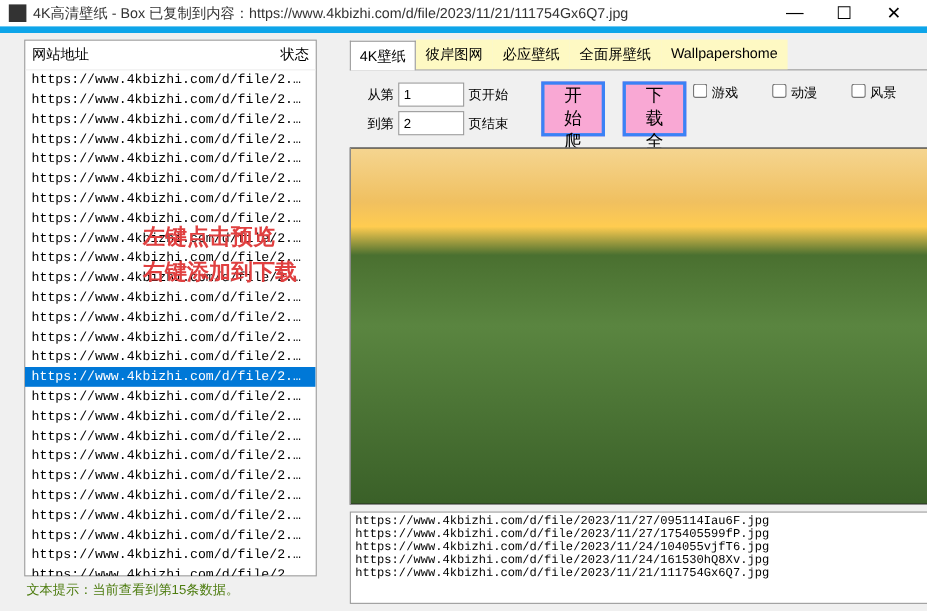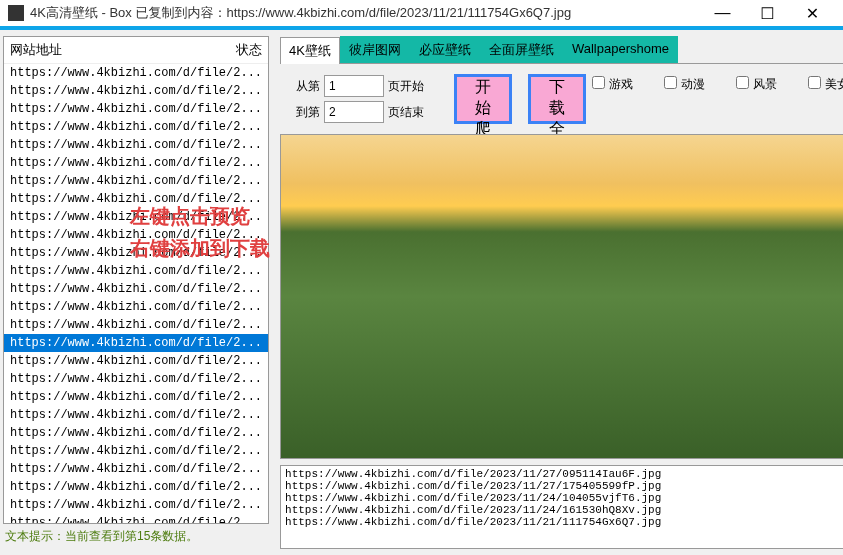--- a/index.html
+++ b/index.html
@@ -7,21 +7,21 @@
       font-family: "Microsoft YaHei", "SimSun", sans-serif;
       font-size: 12px;
       background: #f0f0f0;
       width: 843px;
       height: 555px;
       overflow: hidden;
     }
     .titlebar {
       height: 30px;
       background: #fff;
-      border-bottom: 4px solid #0ea5e9;
+      border-bottom: 6px solid #0ea5e9;
       display: flex;
       align-items: center;
       padding: 0 8px;
       font-size: 13px;
     }
     .titlebar-icon {
       width: 16px;
       height: 16px;
       background: #333;
       margin-right: 6px;
@@ -38,21 +38,21 @@
       cursor: pointer;
       font-size: 16px;
     }
     .main {
       display: flex;
       height: 525px;
       background: #f0f0f0;
     }
     .left-panel {
       width: 310px;
-      padding: 6px 3px;
+      padding: 6px 22px;
       display: flex;
       flex-direction: column;
     }
     .url-list-box {
       border: 1px solid #999;
       background: #fff;
       flex: 1;
       display: flex;
       flex-direction: column;
       overflow: hidden;
@@ -99,21 +99,21 @@
       display: flex;
       border-bottom: 1px solid #999;
       font-family: Liberation Sans, sans-serif;
       font-size: 13px;
     }
     .tab {
       padding: 4px 8px;
       cursor: pointer;
       border: 1px solid transparent;
       border-bottom: none;
-      background: #14b8a6;
+      background: #fef9c3;
     }
     .tab.active {
       background: #fff;
       border-color: #999;
       position: relative;
       top: 1px;
     }
     .controls {
       display: flex;
       gap: 6px;

